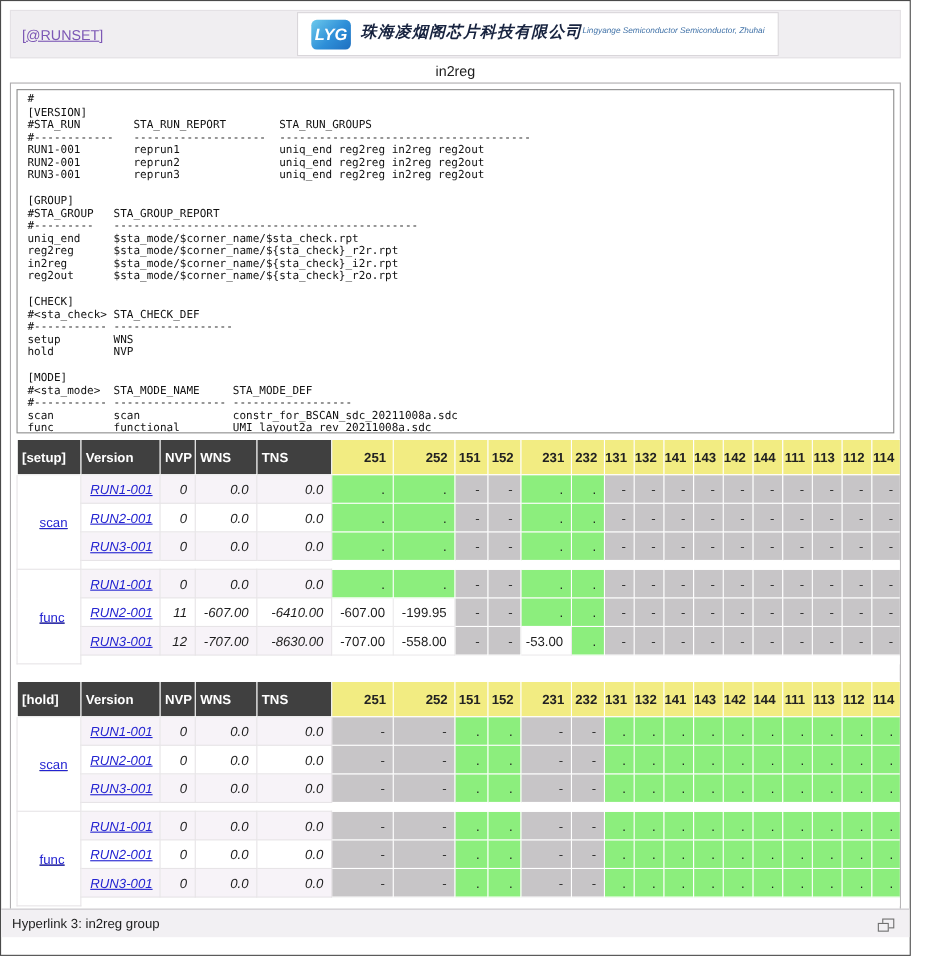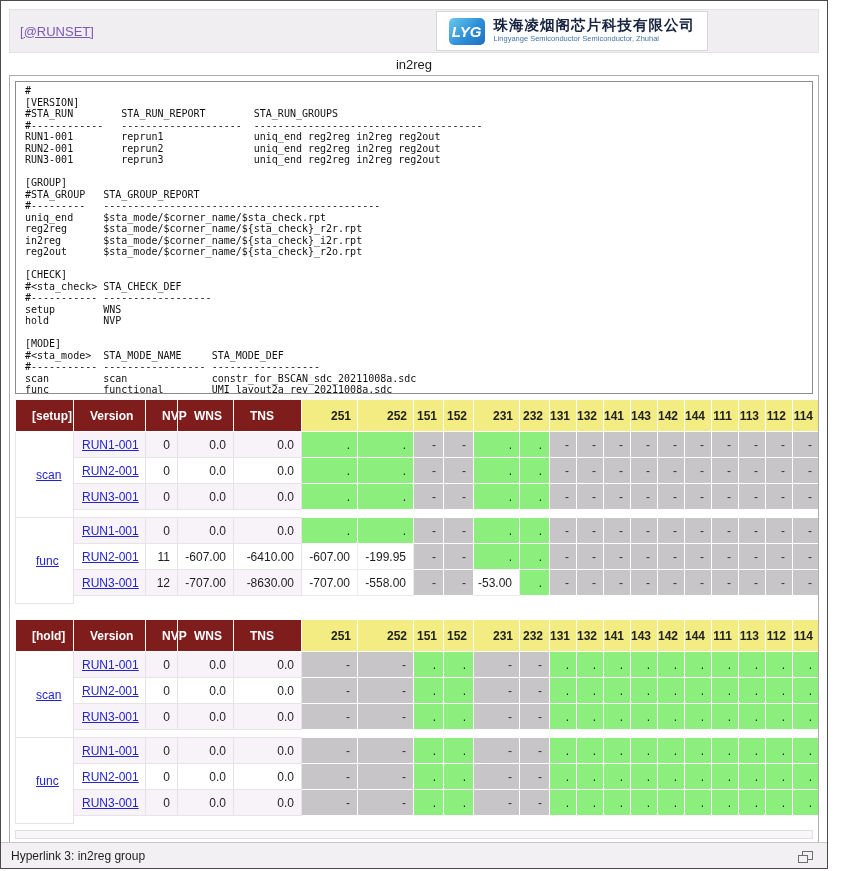--- a/index.html
+++ b/index.html
@@ -19,57 +19,57 @@
   .logo-card {
     background: #fff; border: 1px solid #d9d6da; height: 40px; margin-right: 110px;
     display: flex; align-items: center; gap: 9px; padding: 0 12px;
   }
   .logo-badge {
     width: 36px; height: 27px; border-radius: 5px; color: #fff;
     background: linear-gradient(135deg, #6cc9ec 0%, #2e8fd8 55%, #1f6fc0 100%);
     font-weight: bold; font-style: italic; font-size: 15px;
     display: flex; align-items: center; justify-content: center;
   }
-  .logo-text { display: flex; flex-direction: column; line-height: 1.1; }
+  .logo-text { display: flex; flex-direction: row; line-height: 1.1; font-style: italic; }
   .logo-cn { font-size: 14.5px; font-weight: bold; color: #17233f; letter-spacing: 1px; }
   .logo-en { font-size: 7.5px; color: #4273a8; margin-top: 1px; }
   
   .page-title { text-align: center; font-size: 13px; color: #1c1c1c; padding: 4px 0 3px 0; }
   
   .content {
     margin: 0 8px; border: 1px solid #aeacae; padding: 5px;
     height: 770px; overflow: hidden; background: #fff;
   }
   .config-block {
     border: 1px solid #8c8c8c; height: 313px; overflow: hidden;
     padding: 3px 0 0 9px; margin-bottom: 5px;
     font-family: "DejaVu Sans Mono", monospace;
     font-size: 10px; line-height: 11.5px; white-space: pre; color: #111;
   }
   
   table.sta { border-collapse: collapse; width: 100%; table-layout: fixed; font-size: 12px; margin-top: 2px; }
   table.sta.second { margin-top: 15px; }
   .sta th { height: 32px; font-weight: bold; border: 1px solid #fff; }
-  .sta th.green { background: #7f1d1d; color: #fff; text-align: left; padding-left: 16px; }
+  .sta th.green { background: #404040; color: #fff; text-align: left; padding-left: 4px; }
   .sta th.yellow { background: #f2ec82; color: #222; text-align: right; padding-right: 6px; }
   .sta td { height: 26px; border: 1px solid #e7e4e7; color: #1d1d1d; }
-  .sta td.base { background: #fff; }
+  .sta td.base { background: #fff; font-style: italic; }
   .sta tr.odd td.base { background: #f7f3f8; }
   .sta td.version { padding-left: 8px; }
   .sta td.num { text-align: right; padding-right: 7px; }
   .sta td.group { background: #fff; padding-left: 20px; border: 1px solid #e7e4e7; text-decoration: underline; }
   .sta td.corner-g { background: #8cee7d; border-color: #fff; }
   .sta td.corner-x { background: #c7c5c7; border-color: #fff; color: #333; }
   .sta td.corner-w { background: #fff; border-color: #eceaec; }
   .sta tr.spacer td { height: 8px; border: none; background: #fff; }
   .sta a.link { color: #2323d1; text-decoration: underline; cursor: pointer; }
   .stub-row { height: 9px; border: 1px solid #e2dfe2; background: #f8f6f8; margin-top: 6px; }
   
   .footer {
-    position: absolute; left: 0; right: 0; bottom: 0; height: 26px;
+    position: absolute; left: 0; right: 0; bottom: 16px; height: 26px;
     background: #f2f0f3; border-top: 1px solid #c9c7ca;
     display: flex; align-items: center; justify-content: space-between;
     padding: 0 10px; font-size: 12px; color: #1e1e1e;
   }
   .popout { width: 11px; height: 9px; border: 1px solid #6f6f6f; position: relative; margin-right: 4px; cursor: pointer; }
   .popout::before {
     content: ""; position: absolute; left: -5px; bottom: -4px;
     width: 8px; height: 6px; border: 1px solid #6f6f6f; background: #f2f0f3;
   }
 </style>

